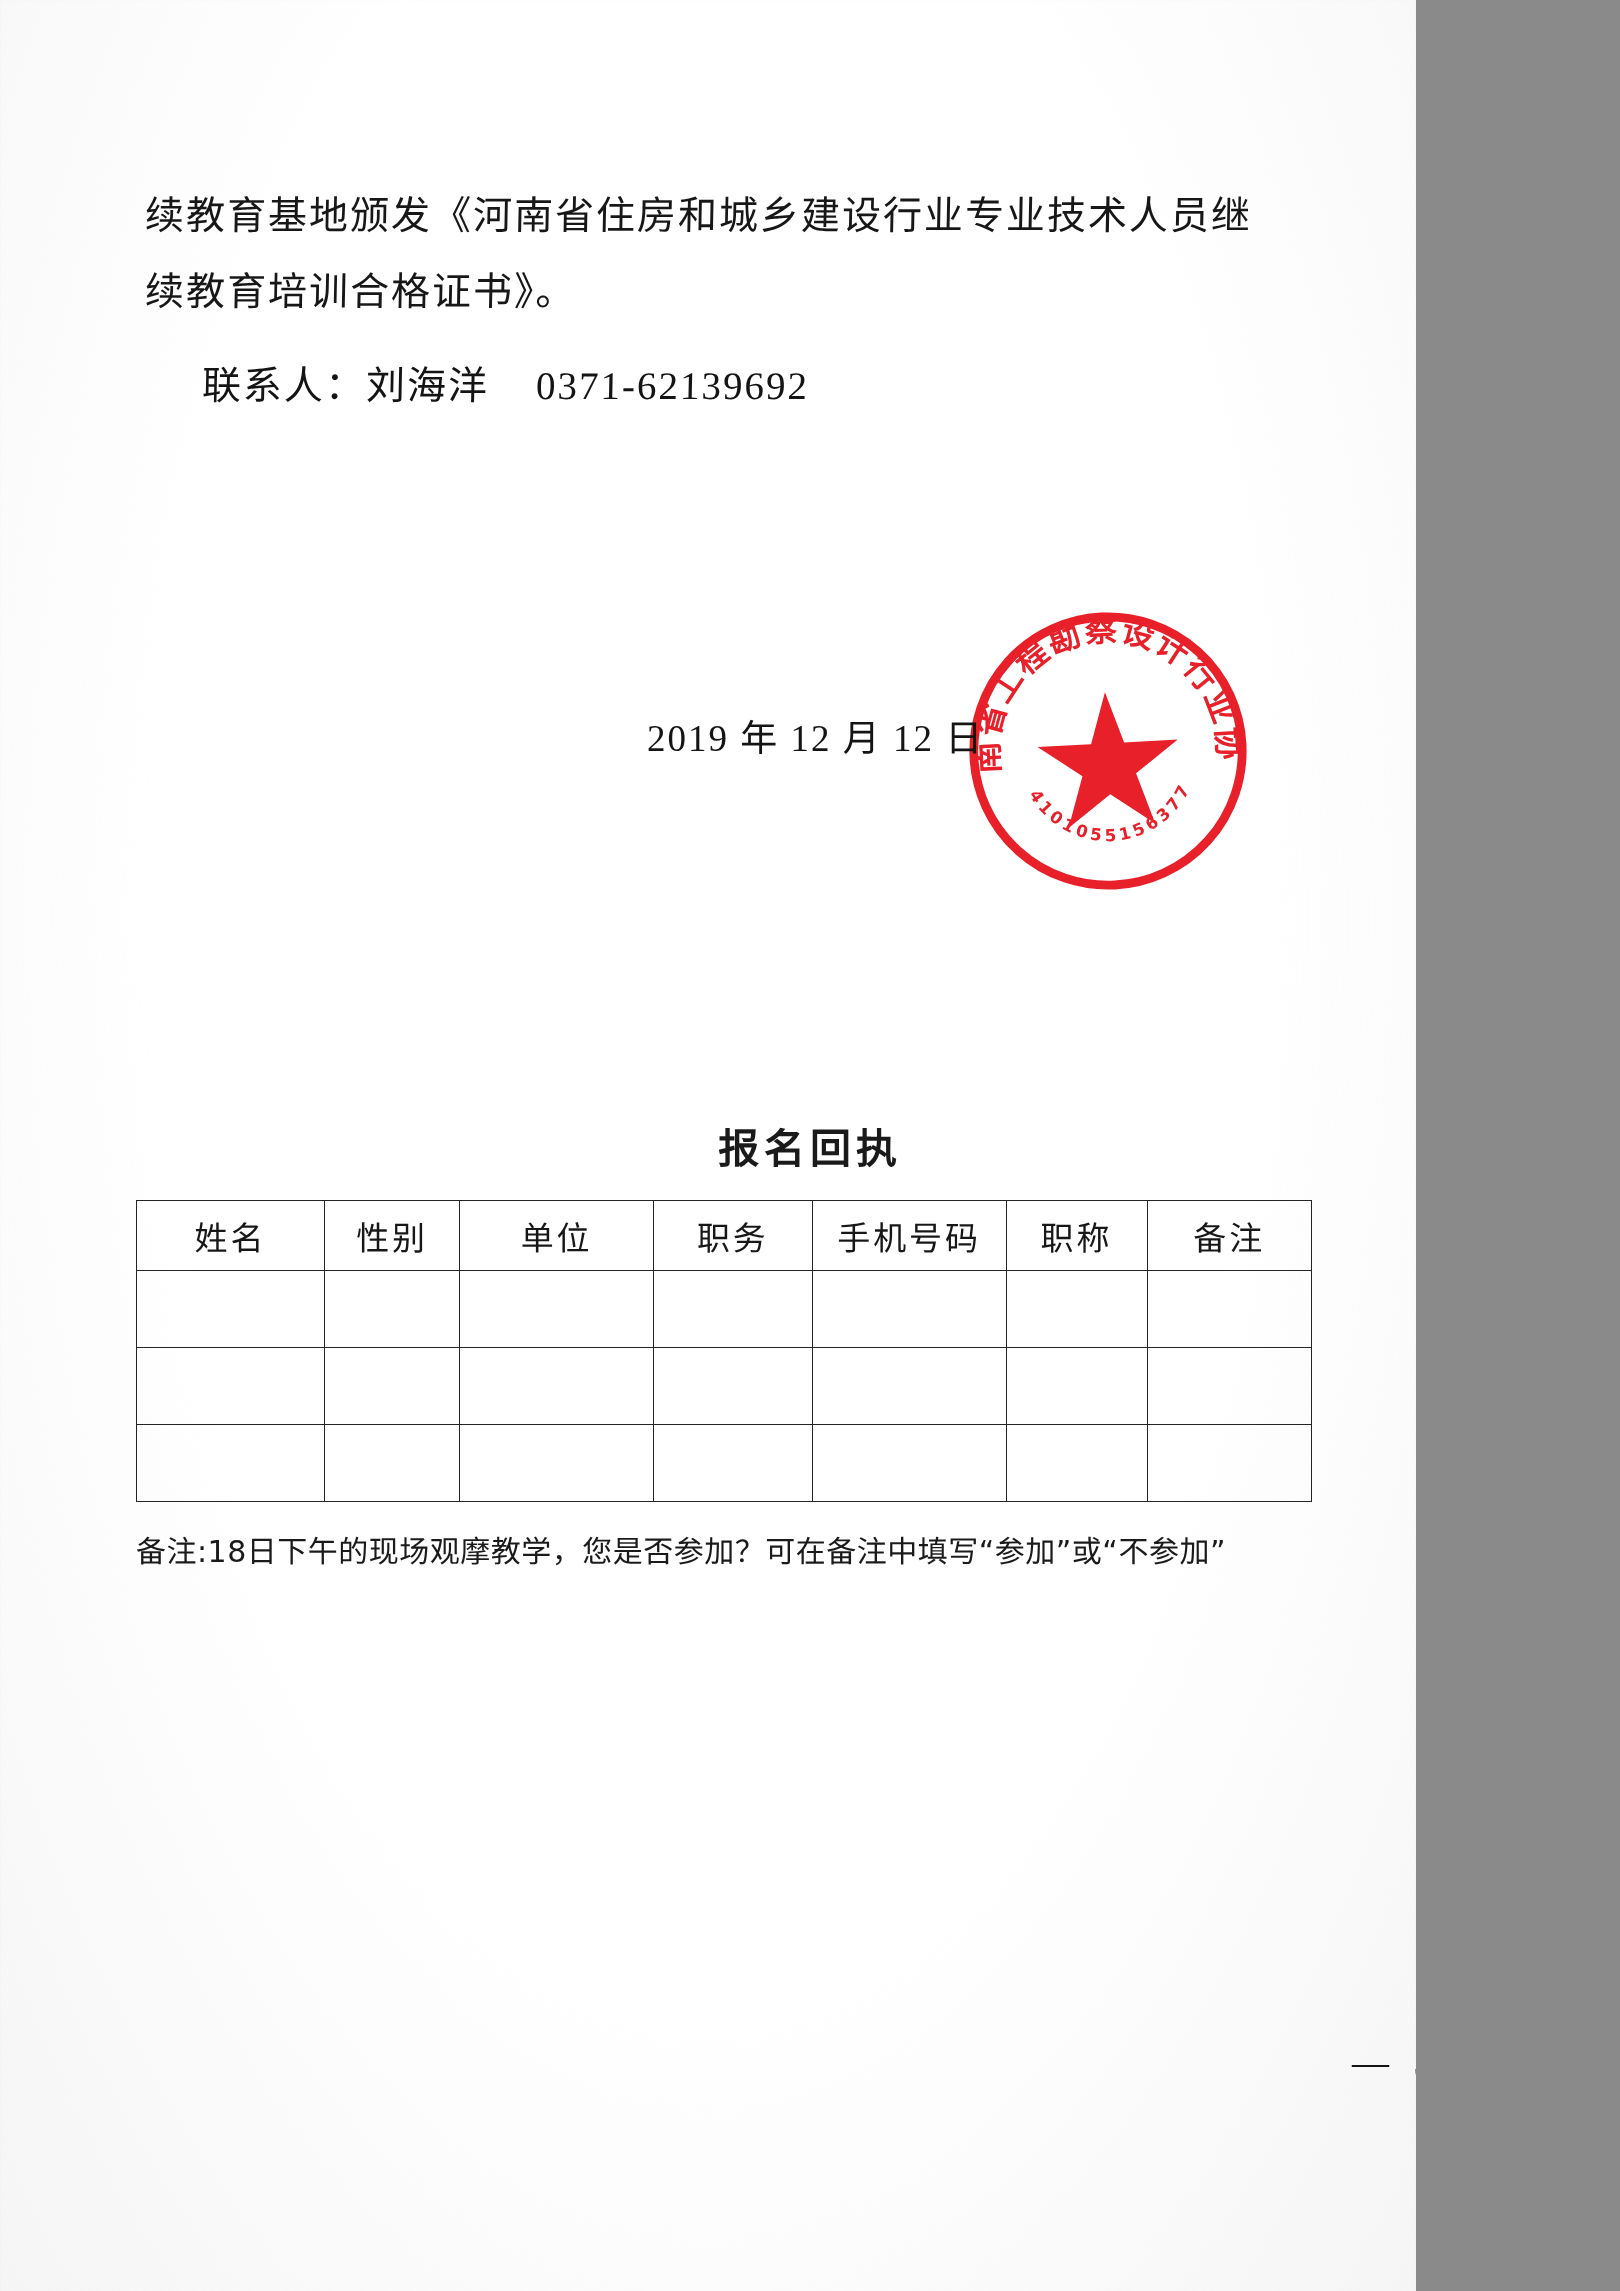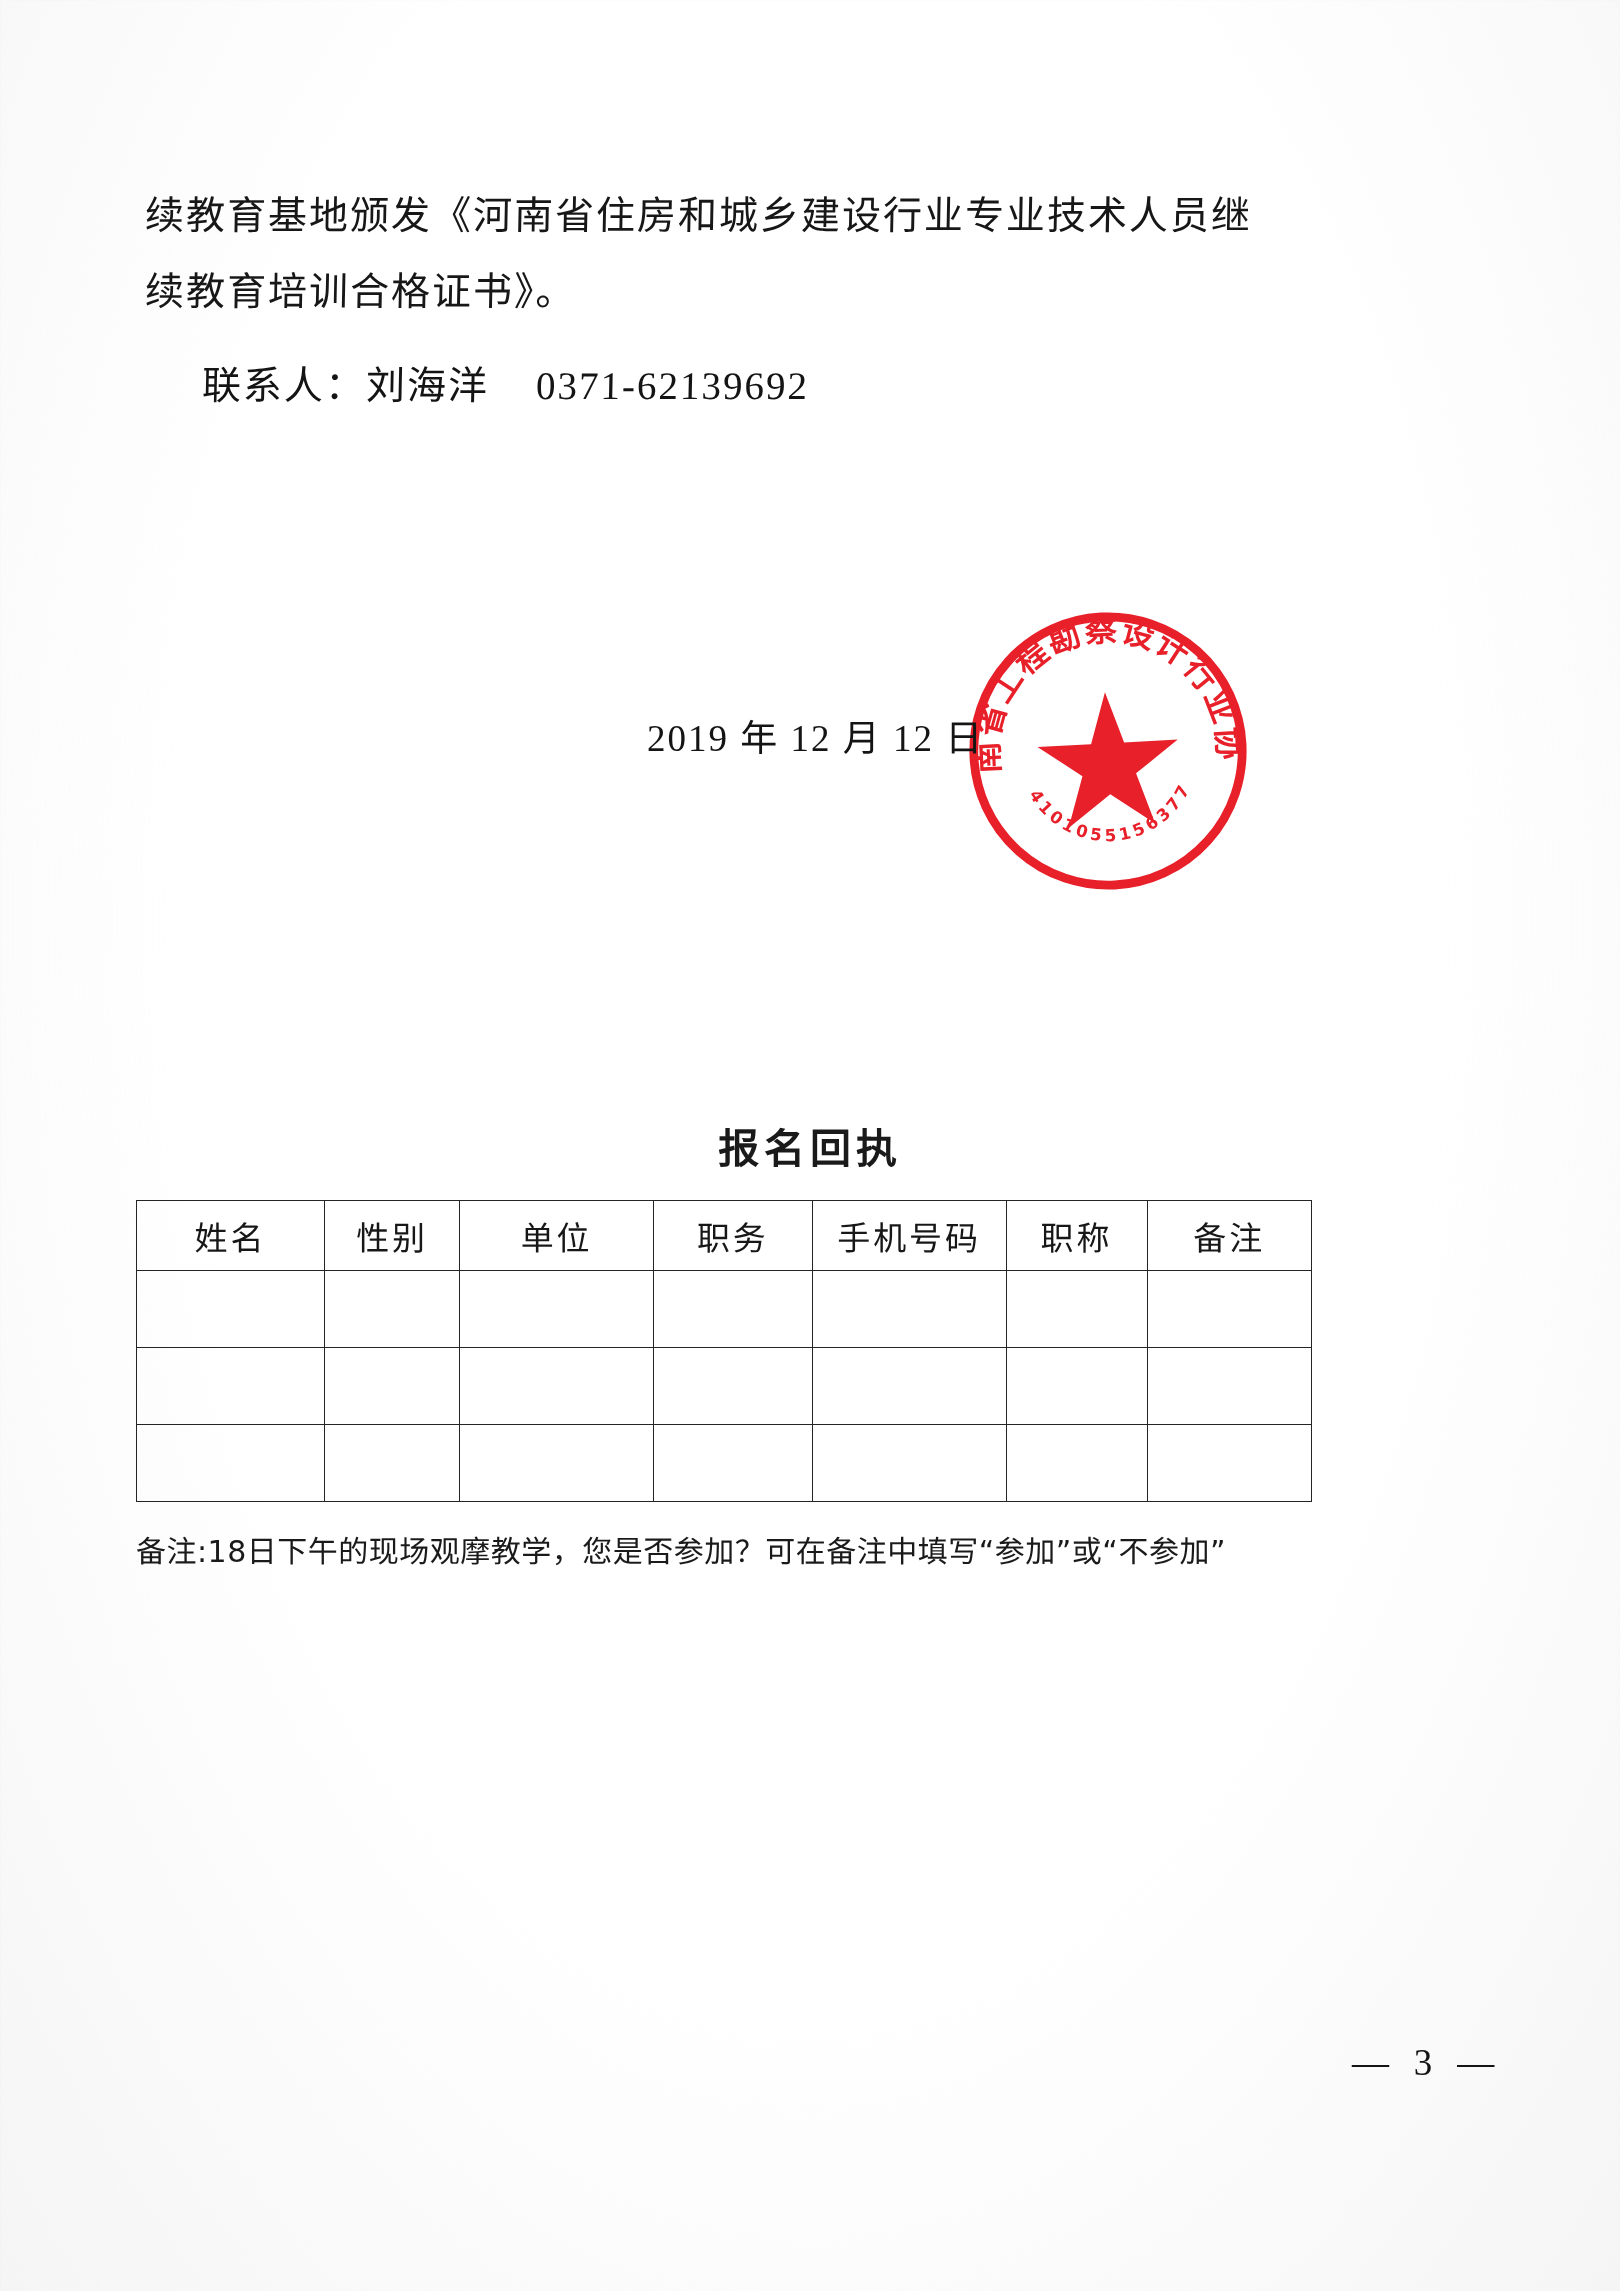--- a/index.html
+++ b/index.html
@@ -3,28 +3,29 @@
 <meta charset="utf-8">
 <title>报名回执</title>
 <style>
   html, body {
     margin: 0;
     padding: 0;
     background: #8a8a8a;
   }
   .page {
     position: relative;
-    width: 1620px;
+    width: 1372px;
     height: 2292px;
     background: #ffffff;
     overflow: hidden;
     font-family: "Liberation Serif", "DejaVu Serif", serif;
     color: #141414;
     
     box-shadow: inset 0 0 0 1px #fdfdfd;
+    padding-left: 44px;
   }
   
   .page::after {
     content: "";
     position: absolute;
     inset: 0;
     pointer-events: none;
     background:
       radial-gradient(ellipse at 50% 40%, rgba(255,255,255,0) 55%, rgba(226,226,226,0.35) 100%);
     mix-blend-mode: multiply;

